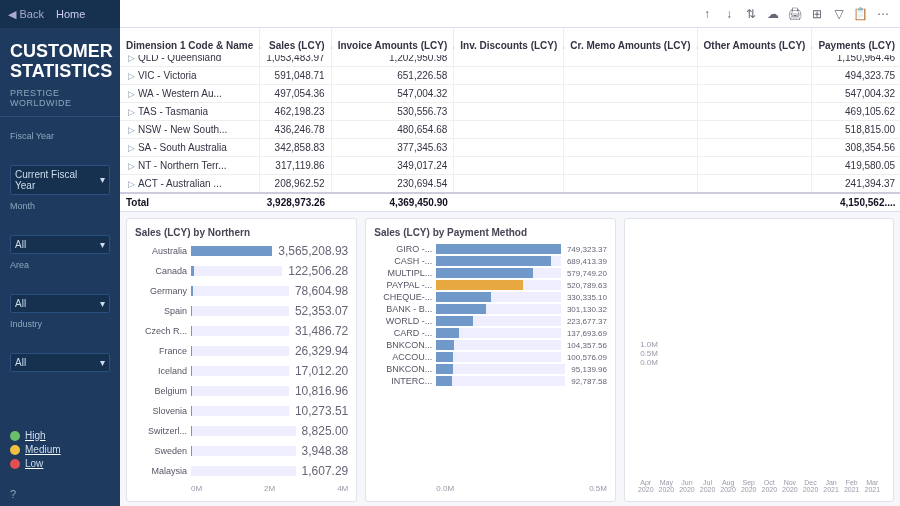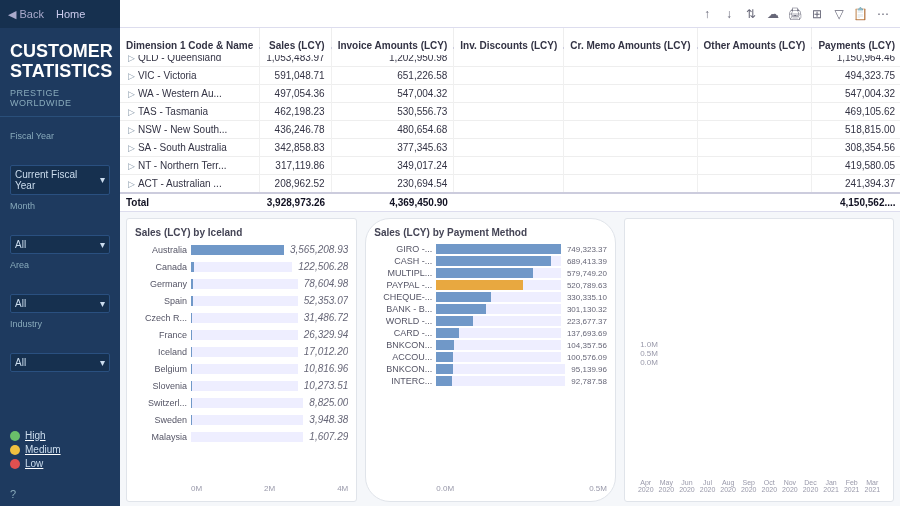--- a/index.html
+++ b/index.html
@@ -36,31 +36,31 @@
     table tbody td:first-child { padding-left: 8px; }
     table tfoot td { font-weight: 700; padding: 3px 6px; border-top: 2px solid #ccd; color: #112; white-space: nowrap; }
     .expand-icon { color: #89a; margin-right: 3px; font-size: 9px; }
     .num-cell { text-align: right; }
     .bold-val { font-weight: 600; }
 
     
     #charts-row { display: flex; flex: 1; overflow: hidden; background: #f5f7fa; padding: 6px 6px 4px; gap: 8px; }
     .chart-panel { background: #fff; border: 1px solid #e0e4ea; border-radius: 3px; display: flex; flex-direction: column; padding: 8px; overflow: hidden; }
     .chart-panel.country { flex: 1.1; }
-    .chart-panel.payment { flex: 1.2; border-radius: 25px; }
+    .chart-panel.payment { flex: 1.2; }
     .chart-panel.monthly { flex: 1.3; }
     .chart-title { font-size: 10px; font-weight: 600; color: #445; margin-bottom: 6px; }
 
     
     .country-bars { flex: 1; overflow: hidden; }
     .bar-row { display: flex; align-items: center; margin-bottom: 6px; gap: 4px; }
     .bar-label { width: 52px; font-size: 9px; color: #556; text-align: right; flex-shrink: 0; }
     .bar-track { flex: 1; background: #eef; height: 10px; position: relative; }
     .bar-fill { height: 100%; background: #7098c8; }
-    .bar-value { font-size: 10px; color: #667; margin-left: 2px; white-space: nowrap; font-style: italic; }
+    .bar-value { font-size: 12px; color: #667; margin-left: 2px; white-space: nowrap; }
     .bar-axis { display: flex; justify-content: space-between; margin-top: 3px; padding-left: 56px; font-size: 8px; color: #99a; text-align: center; }
 
     
     .pay-bars { flex: 1; overflow: hidden; }
     .pay-bar-row { display: flex; align-items: center; margin-bottom: 2px; gap: 4px; }
     .pay-bar-label { width: 58px; font-size: 9px; color: #556; text-align: right; flex-shrink: 0; }
     .pay-bar-track { flex: 1; background: #eef; height: 10px; position: relative; overflow: hidden; }
     .pay-bar-fill { height: 100%; }
     .pay-bar-value { font-size: 8px; color: #667; margin-left: 2px; white-space: nowrap; }
     .pay-bar-axis { display: flex; justify-content: space-between; margin-top: 3px; padding-left: 62px; font-size: 8px; color: #99a; }
@@ -250,21 +250,21 @@
   <td class="num-cell bold-val">4,150,562....</td>
 
 </tr>
         </tfoot>
     </table>
   </div>
 
   <div id="charts-row">
 
     <div class="chart-panel country">
-      <div class="chart-title">Sales (LCY) by Iceland</div>
+      <div class="chart-title">Sales (LCY) by Northern</div>
       <div class="country-bars" id="country-bars">
           <div class="bar-row">
     <span class="bar-label">Australia</span>
     <div class="bar-track">
       <div class="bar-fill" style="width:100%"></div>
     </div>
     <span class="bar-value">3,565,208.93</span>
   </div>
           <div class="bar-row">
     <span class="bar-label">Canada</span>

